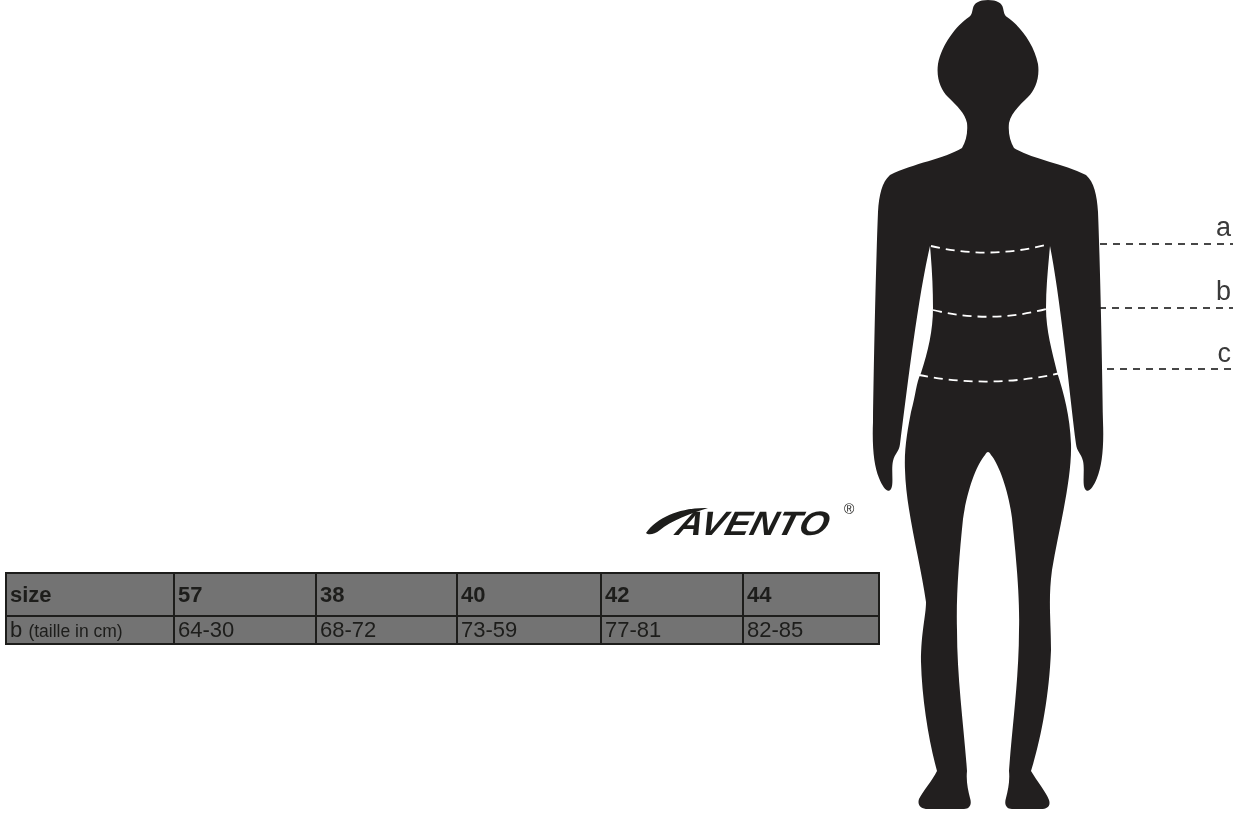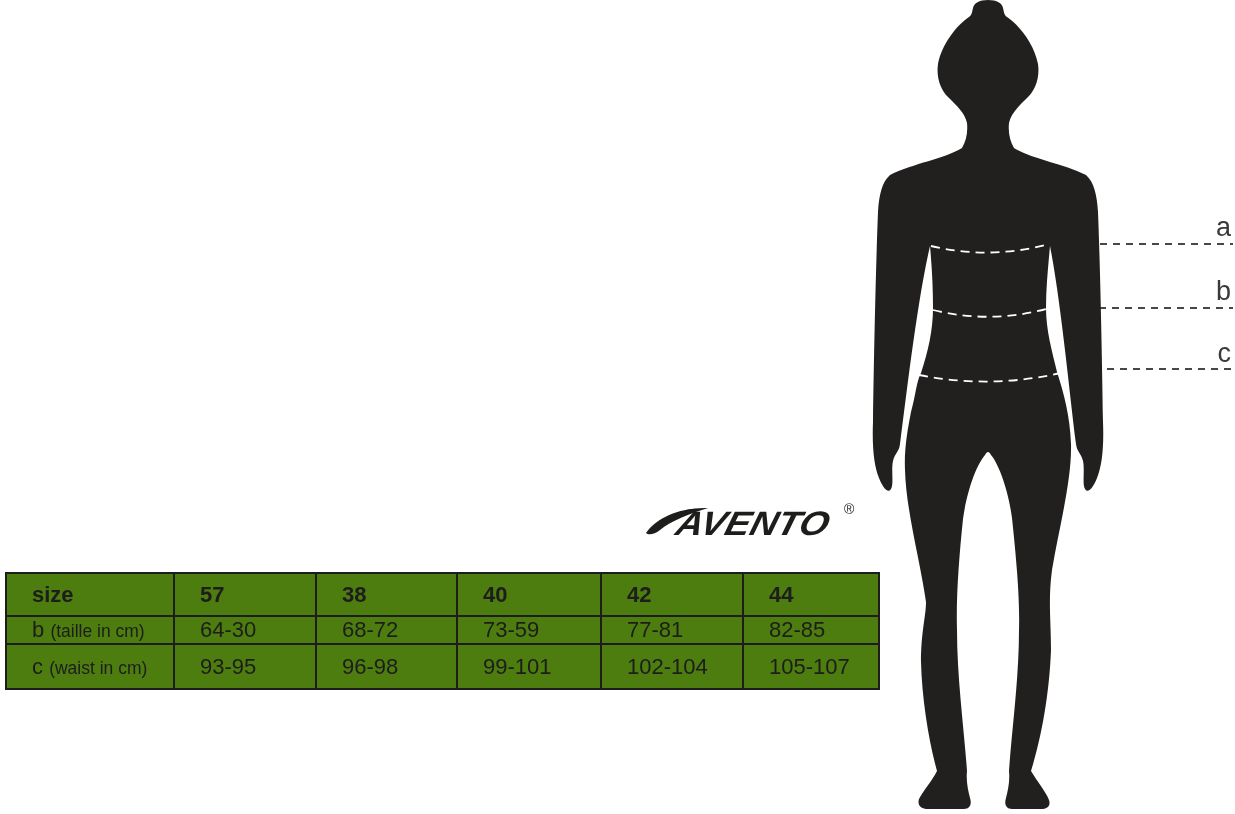--- a/index.html
+++ b/index.html
@@ -68,23 +68,23 @@
     top: 572px;
     z-index: 3;
     border-collapse: collapse;
     table-layout: fixed;
     color: #1d1d1b;
   }
   #size-table td, #size-table th {
     border: 2px solid #1d1d1b;
     text-align: left;
     vertical-align: middle;
-    padding: 0 0 0 25px;
+    padding: 0 0 0 3px;
     font-size: 22px;
-    background: #4d7c0f;
+    background: #737373;
     white-space: nowrap;
     overflow: hidden;
   }
   #size-table th { font-weight: bold; }
   #size-table tr.hdr  { height: 43px; }
   #size-table tr.row-a { height: 44px; }
   #size-table tr.row-b { height: 28px; }
   #size-table tr.row-c { height: 45px; }
   .lbl-letter { font-size: 22px; }
   .lbl-suffix { font-size: 17.5px; }
@@ -197,27 +197,16 @@
         <td>
           <span class="lbl-letter">b</span>
           <span class="lbl-suffix">(taille in cm)</span>
         </td>
         <td>64-30</td>
         <td>68-72</td>
         <td>73-59</td>
         <td>77-81</td>
         <td>82-85</td>
       </tr>
-      <tr class="row-c">
-        <td>
-          <span class="lbl-letter">c</span>
-          <span class="lbl-suffix">(waist in cm)</span>
-        </td>
-        <td>93-95</td>
-        <td>96-98</td>
-        <td>99-101</td>
-        <td>102-104</td>
-        <td>105-107</td>
-      </tr>
     </tbody>
   </table>
 
 </div>
 
 </body></html>

